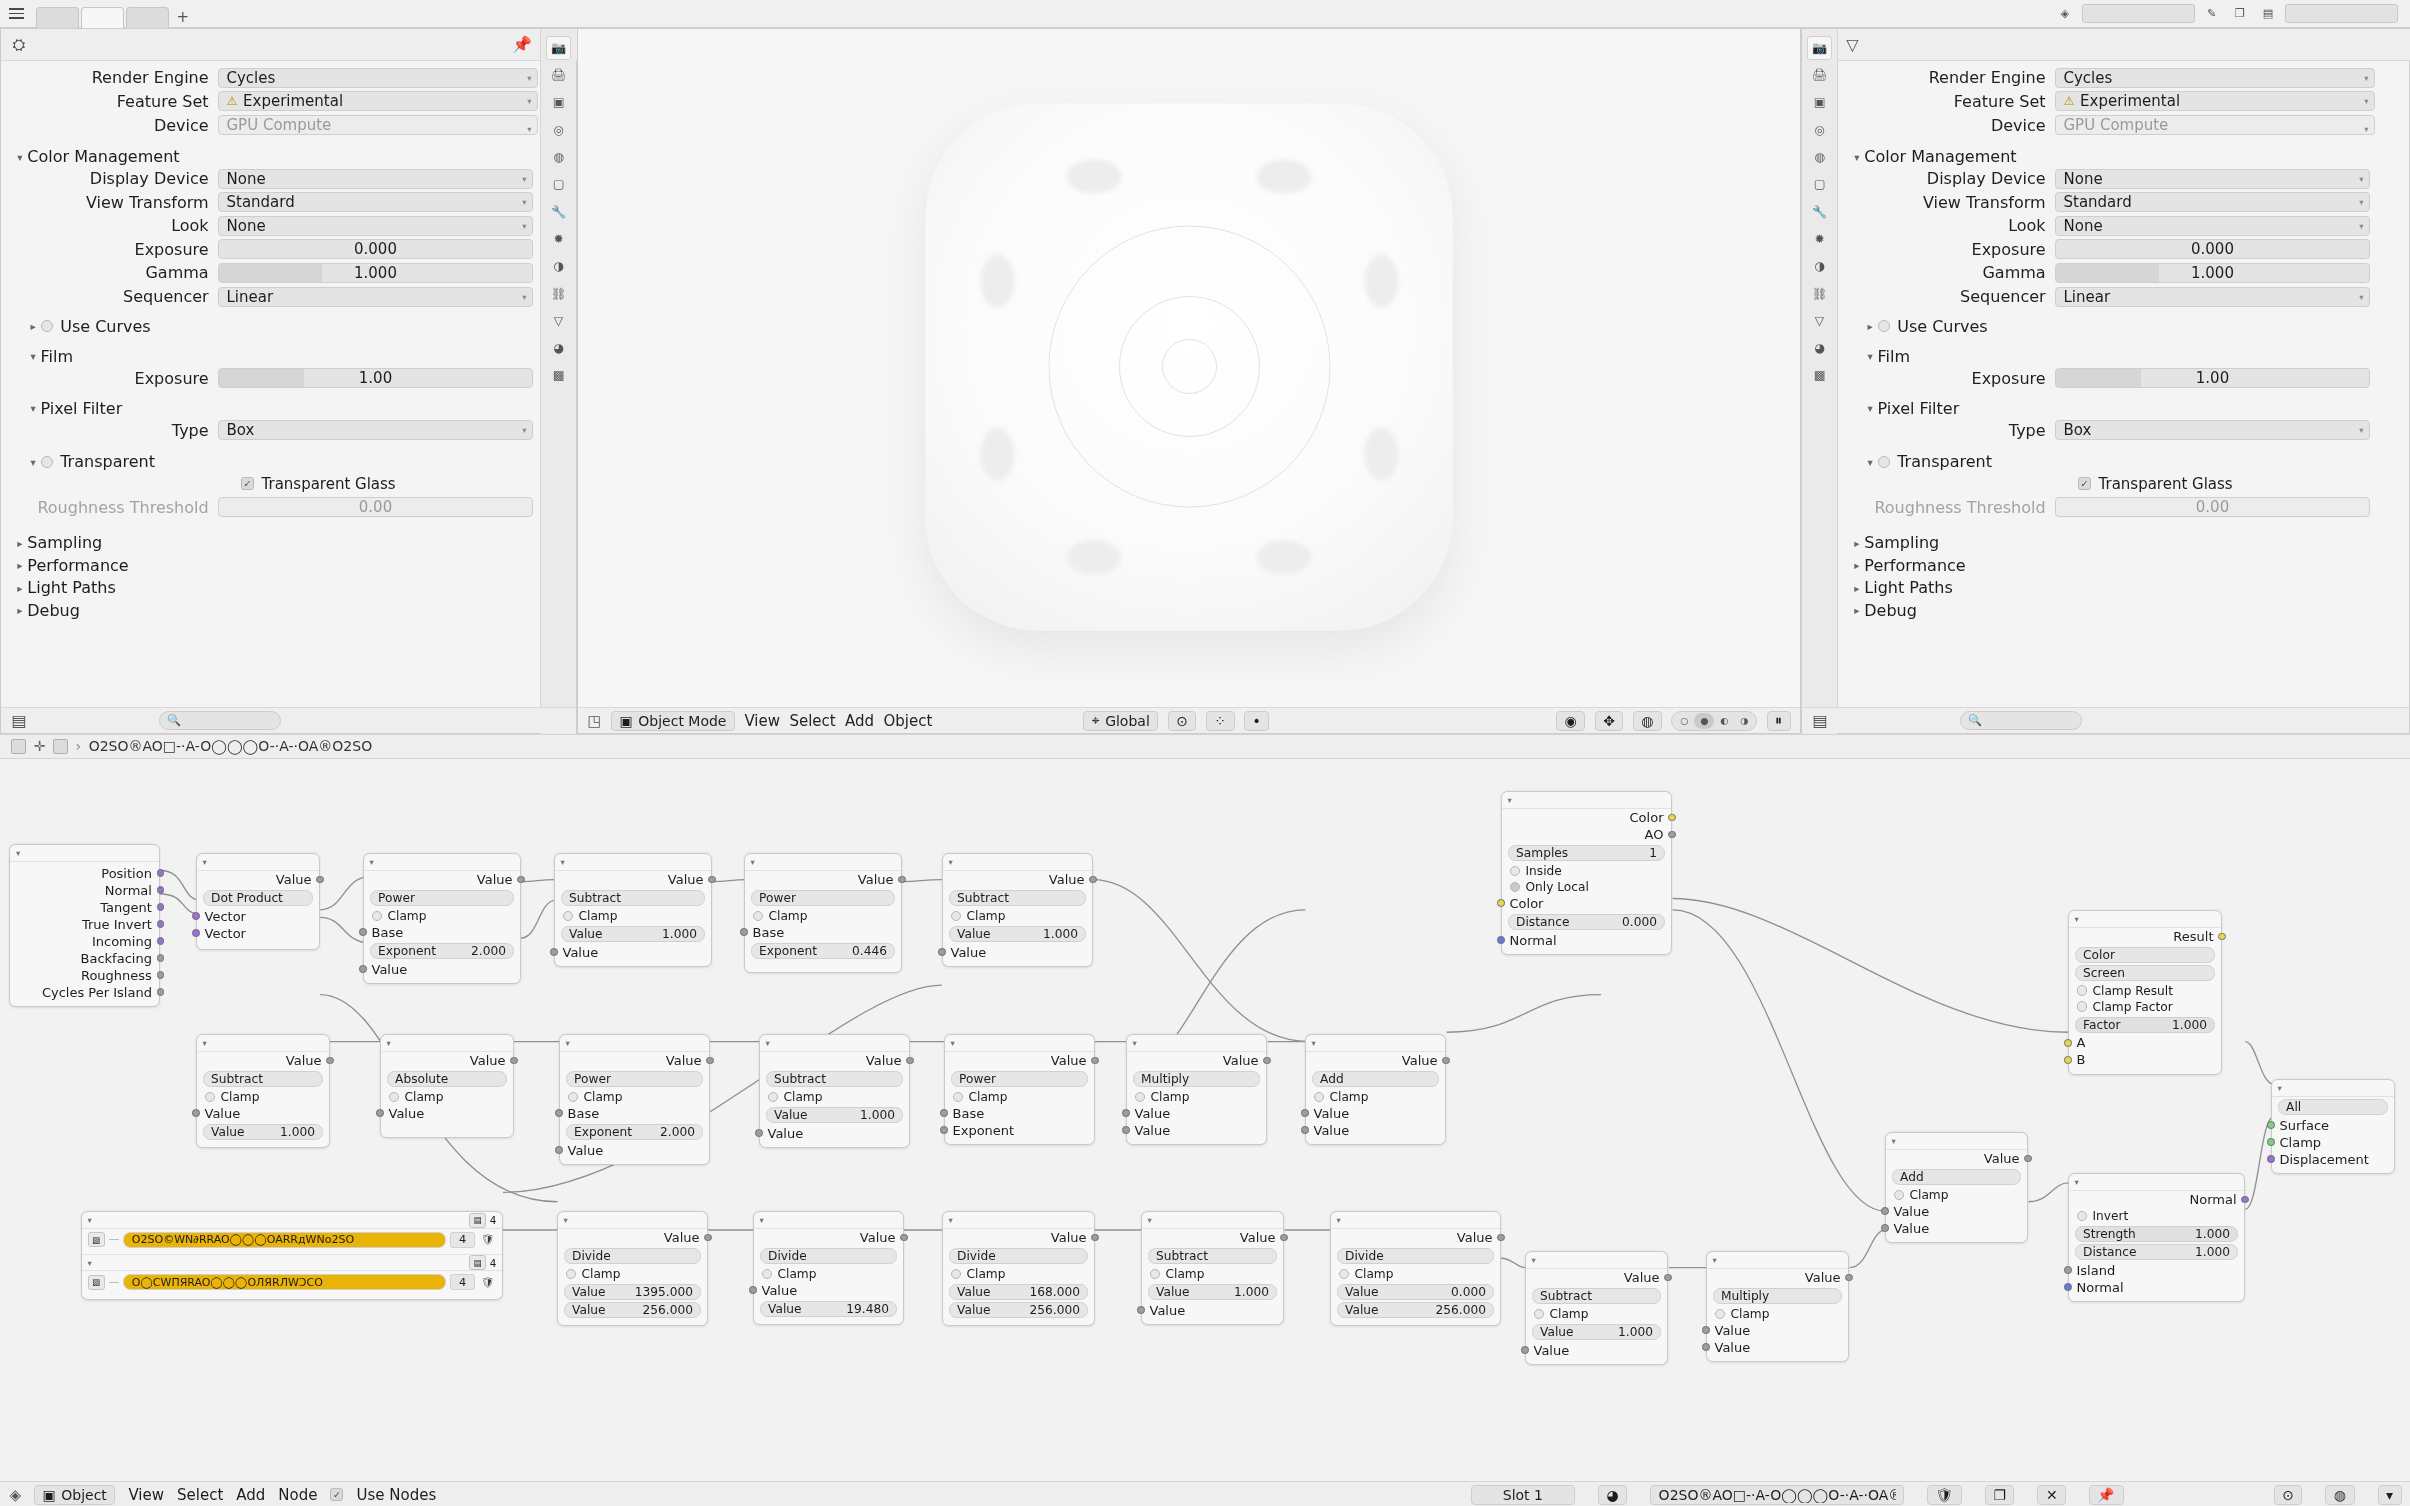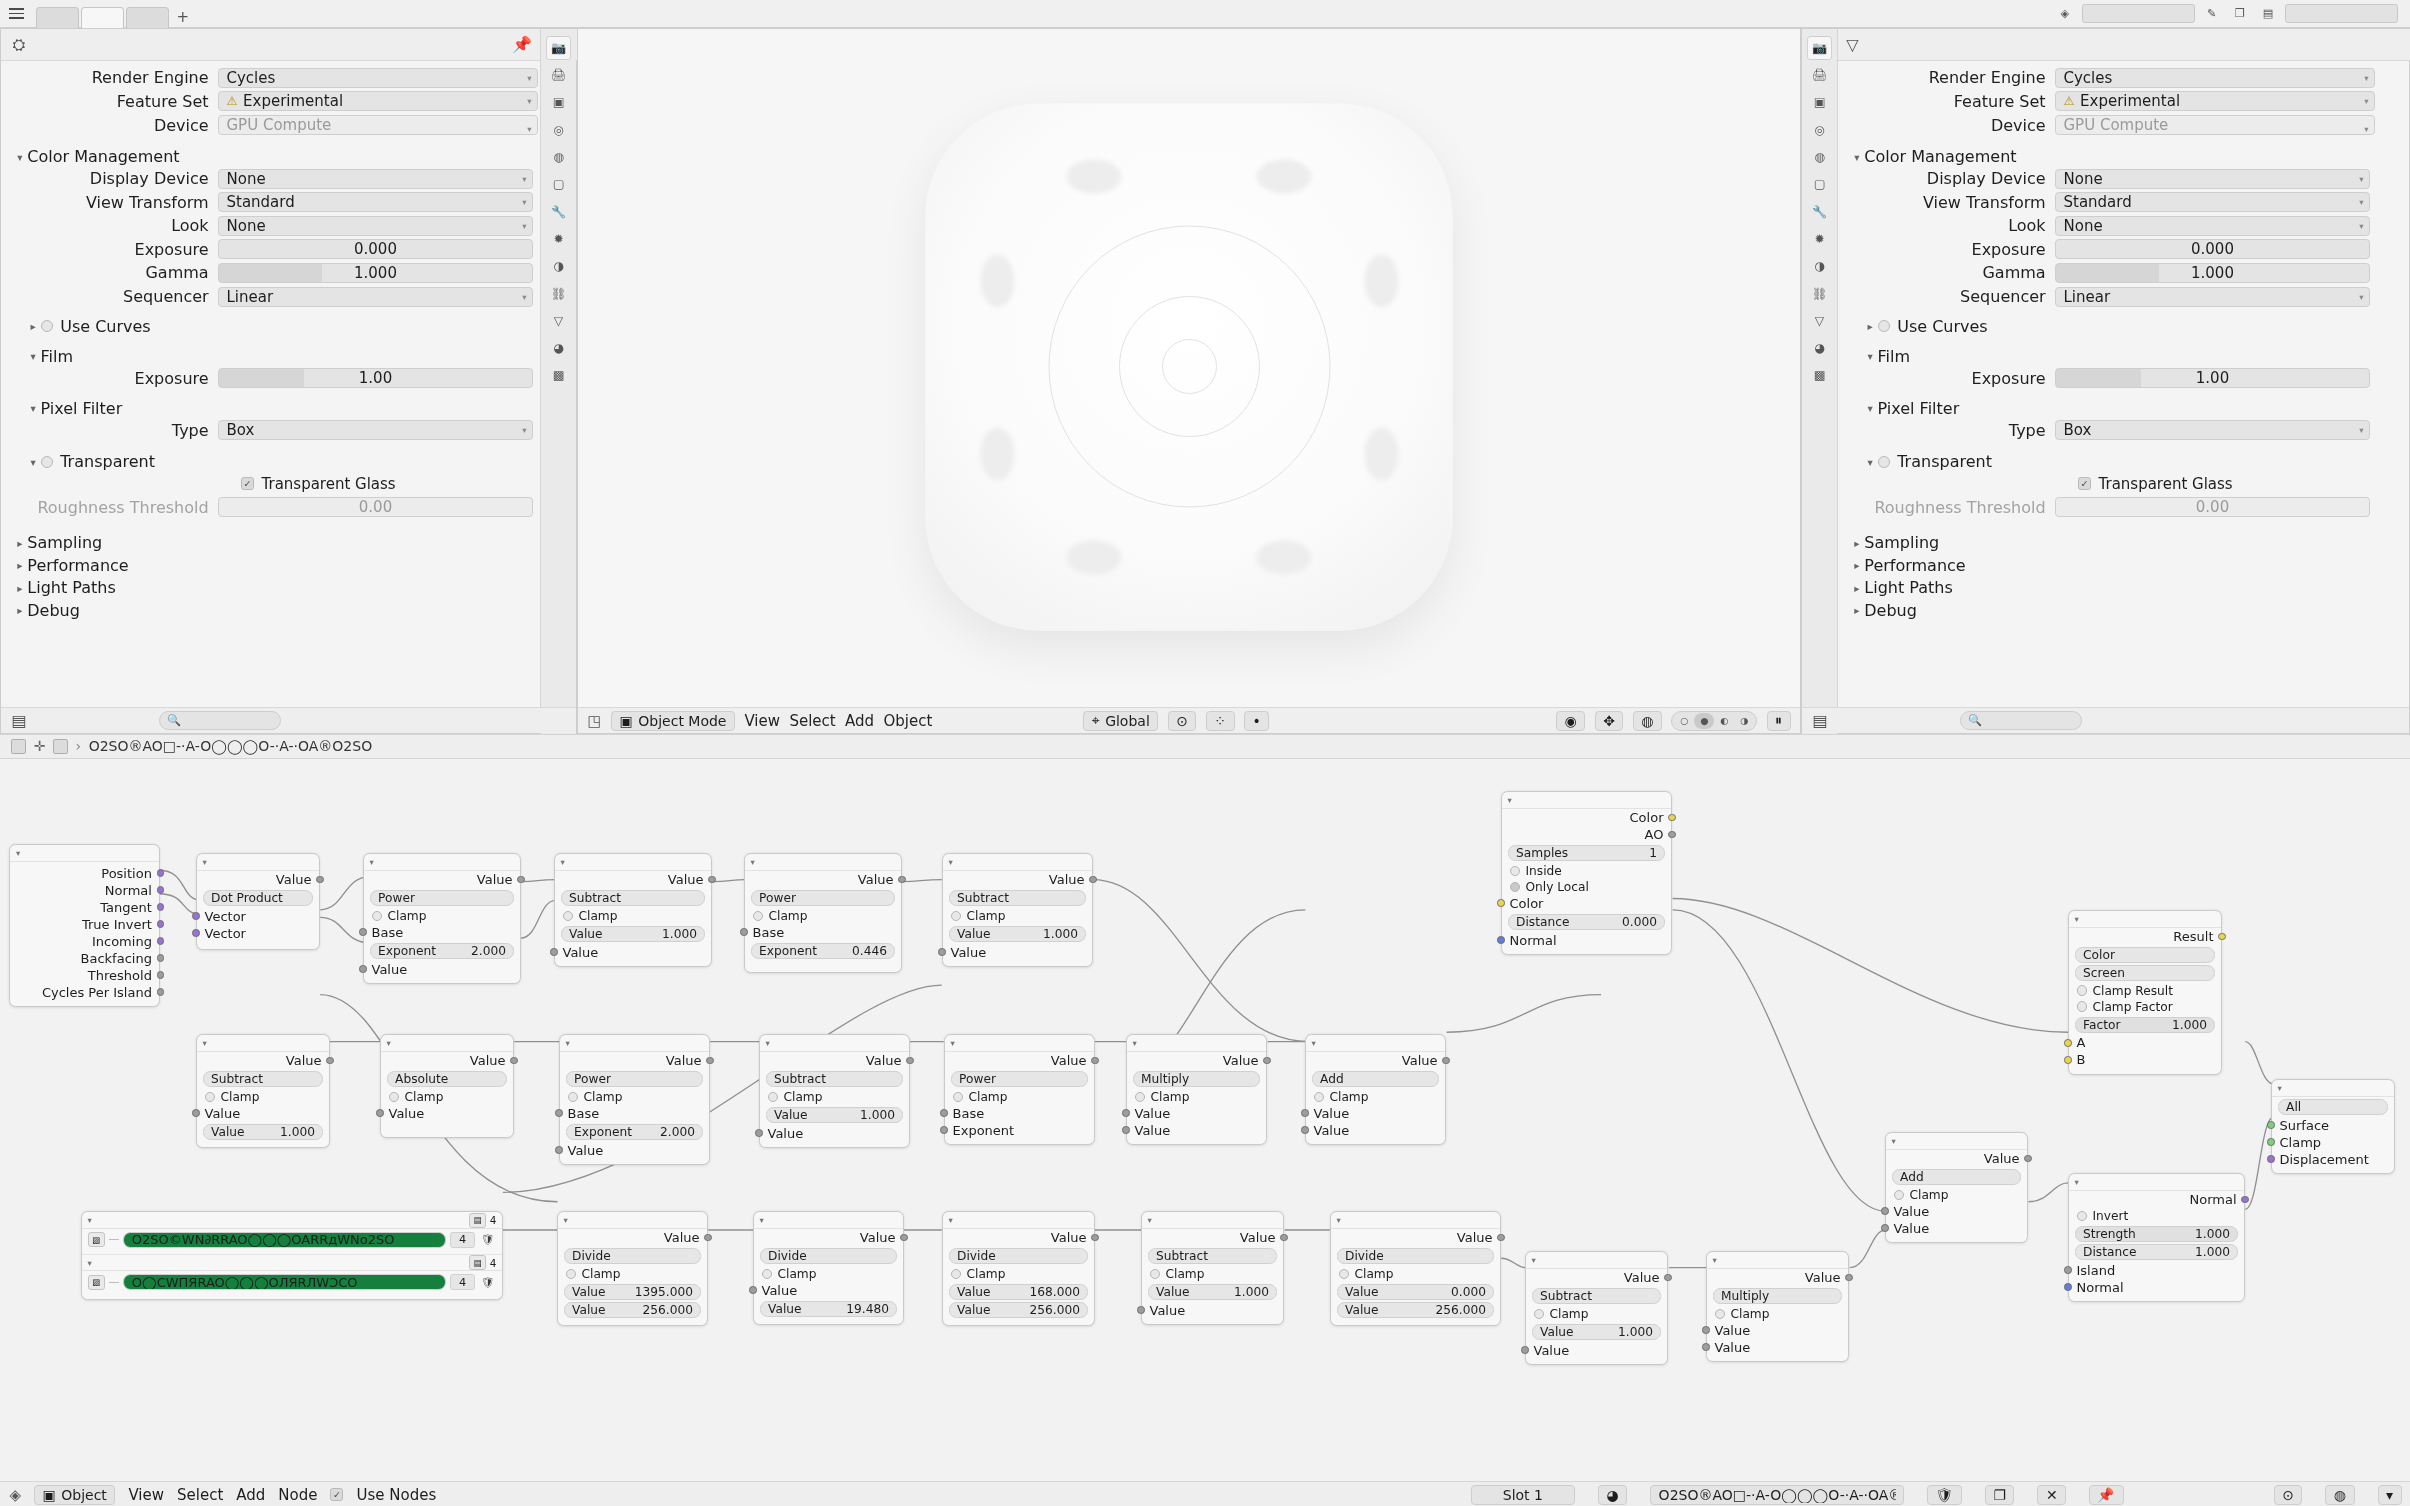--- a/index.html
+++ b/index.html
@@ -122,22 +122,22 @@
   .nfield { margin: 1.9px 5.6px; height: 16px; background: #e6e6e6; border: 0.9px solid #d0d0d0;
     border-radius: 7.5px; display: flex; align-items: center; padding: 0 7.5px; font-size: 12.2px; }
   .nfield.split { justify-content: space-between; }
   .nfield.sel { background: #e0e0e0; }
   .ncheck { display: flex; align-items: center; padding: 0 7.5px; height: 16px; font-size: 12.2px; }
   .ncheck .rb { width: 10.4px; height: 10.4px; border: 0.9px solid #b5b5b5; background: #e8e8e8;
     border-radius: 50%; margin-right: 5.6px; }
   .texrow { display: flex; align-items: center; gap: 4.7px; padding: 2.8px 5.6px; }
   .tex-ico { width: 17px; height: 15px; border: 0.9px solid #c4c4c4; background: #e9e9e9;
     border-radius: 2.8px; display: flex; align-items: center; justify-content: center; font-size: 8.5px; }
-  .tex-name { flex: 1; height: 16px; background: #15803d; border: 0.9px solid #d0d0d0;
-    border-radius: 7.5px; display: flex; align-items: center; padding: 0 7.5px; font-size: 13px;
+  .tex-name { flex: 1; height: 16px; background: #eab308; border: 0.9px solid #d0d0d0;
+    border-radius: 7.5px; display: flex; align-items: center; padding: 0 7.5px; font-size: 11px;
     overflow: hidden; white-space: nowrap; }
   .tex-num { width: 24.5px; height: 16px; background: #e6e6e6; border: 0.9px solid #d0d0d0;
     border-radius: 2.8px; display: flex; align-items: center; justify-content: center; font-size: 11.3px; }
   .tex-shield { width: 17px; height: 16px; display: flex; align-items: center; justify-content: center;
     color: #3a3a3a; font-size: 10.4px; }
   .node-foot { position: absolute; left: 0; right: 0; bottom: 0; height: 26px;
     background: #eeeeee; border-top: 0.9px solid #d6d6d6; display: flex; align-items: center;
     gap: 13px; padding: 0 9.4px; font-size: 15px; }
   svg.links { position: absolute; inset: 0; pointer-events: none; }
 </style>
@@ -619,21 +619,21 @@
           </div>
         <div class="sockrow right">
             <span>Incoming</span>
             <span class="sock r s-purple"></span>
           </div>
         <div class="sockrow right">
             <span>Backfacing</span>
             <span class="sock r s-gray"></span>
           </div>
         <div class="sockrow right">
-            <span>Threshold</span>
+            <span>Roughness</span>
             <span class="sock r s-gray"></span>
           </div>
         <div class="sockrow right">
             <span>Cycles Per Island</span>
             <span class="sock r s-gray"></span>
           </div>
       </div>
     </div>
 
     <div class="node" style="left:196px; top:94px; width:124px;">

